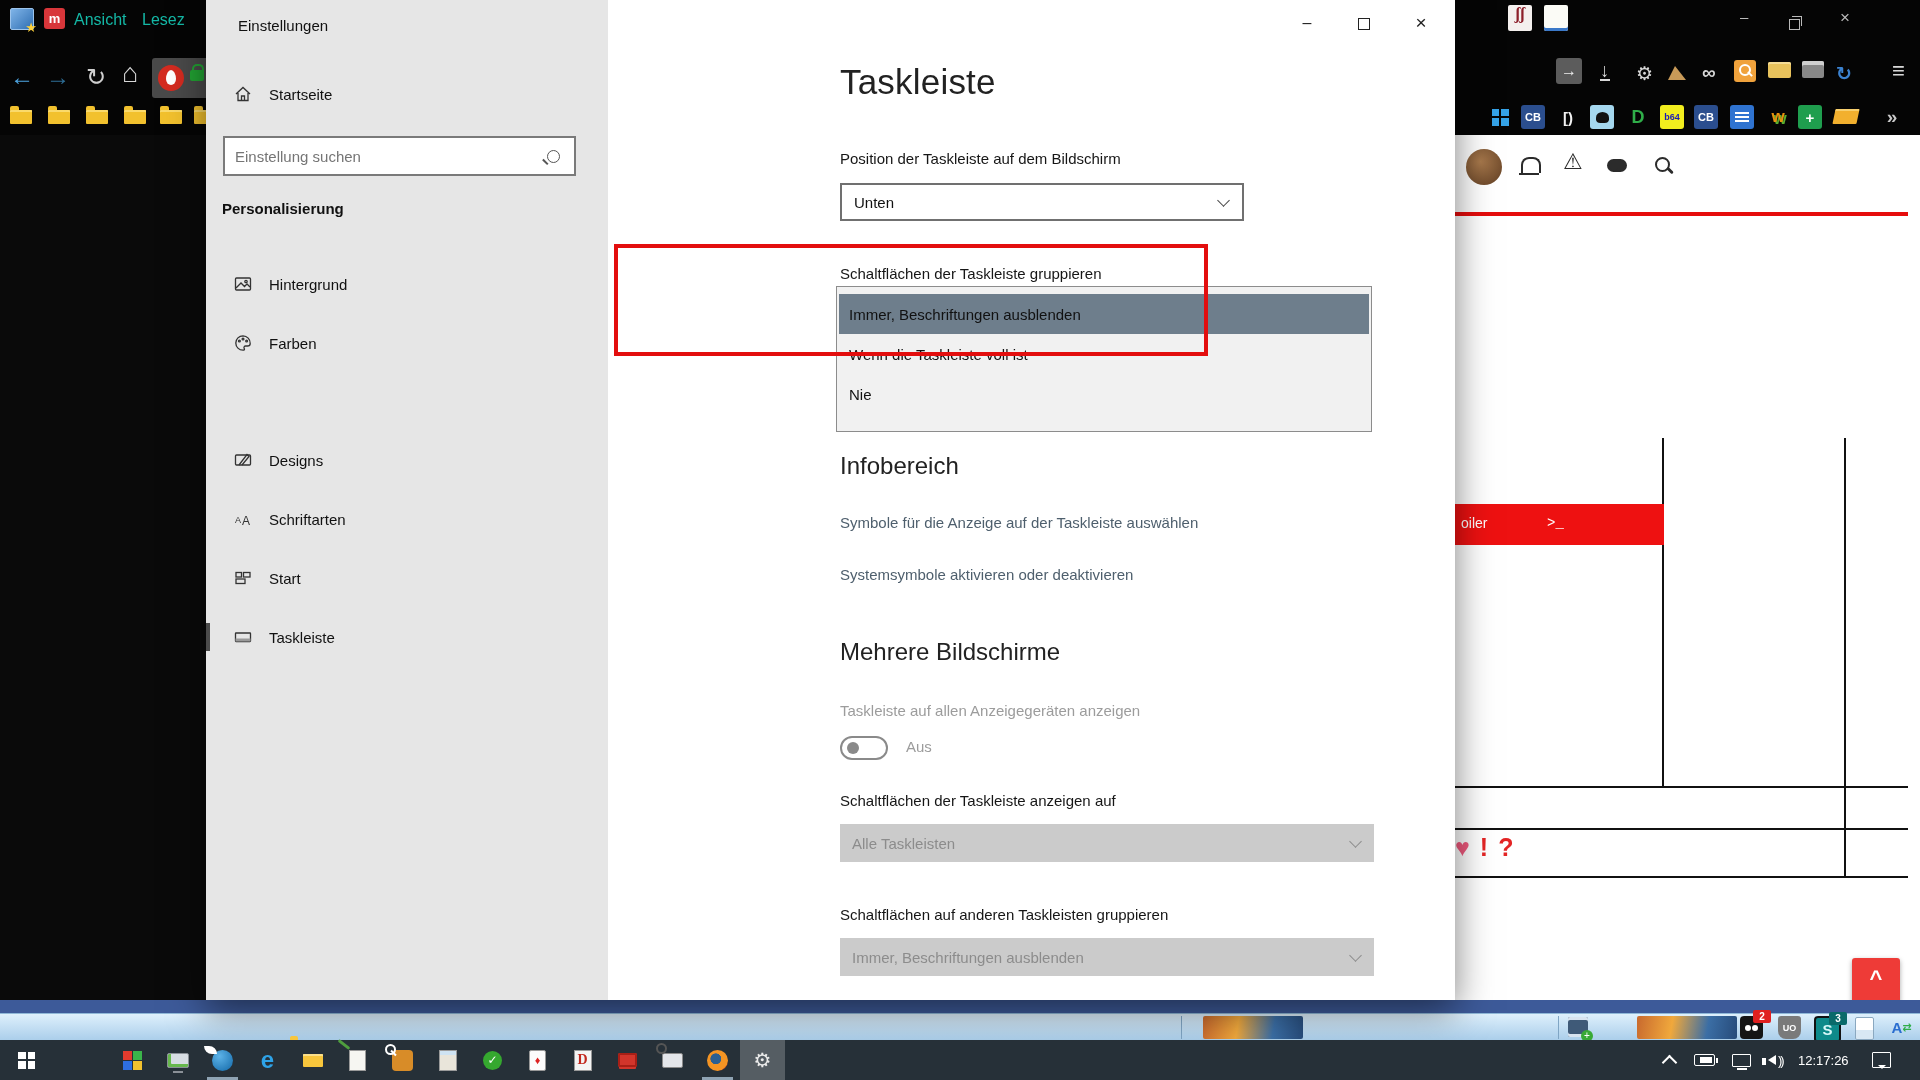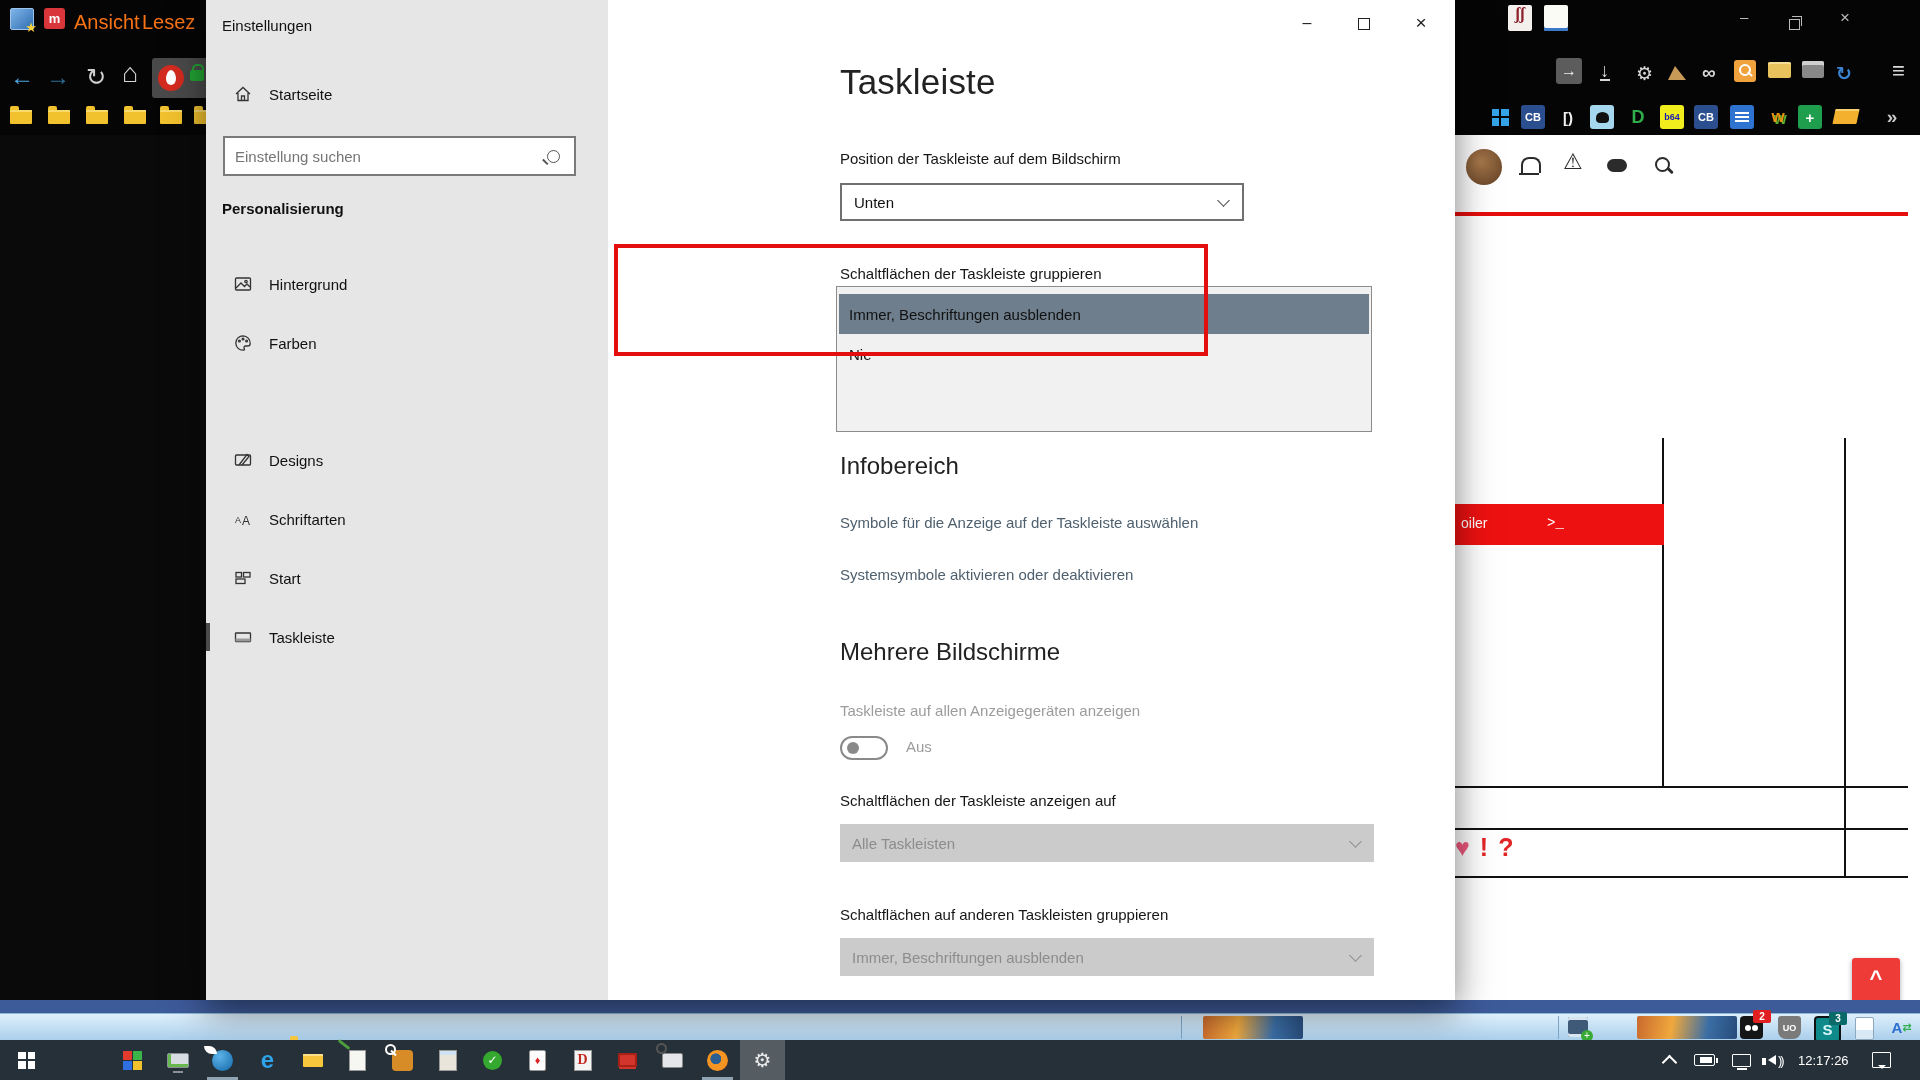--- a/index.html
+++ b/index.html
@@ -2,21 +2,21 @@
 <html><head>
 <meta charset="utf-8">
 <style>
   html,body{margin:0;padding:0;background:#000;}
   .screen{position:relative;width:1920px;height:1080px;overflow:hidden;
     font-family:"Liberation Sans","DejaVu Sans",sans-serif;background:#0a0a0a;}
   .abs{position:absolute;}
 
   
   .chrome{left:0;top:0;width:1920px;height:135px;background:#050505;}
-  .menu-text{color:#f97316;font-size:20px;top:11px;}
+  .menu-text{color:#14b8a6;font-size:16px;top:11px;}
   .mi-star{left:10px;top:8px;width:22px;height:20px;background:linear-gradient(135deg,#7fb4e8,#2f6eb2);border:1px solid #9cc4ec;border-radius:2px;}
   .mi-star:after{content:"★";position:absolute;right:-4px;bottom:-6px;color:#ffd23b;font-size:13px;}
   .mi-red{left:44px;top:8px;width:21px;height:21px;background:#d8363a;border-radius:3px;color:#fff;font-weight:bold;font-size:13px;text-align:center;line-height:21px;}
   .navbtn{font-size:24px;font-weight:bold;top:63px;}
   .idbox{left:152px;top:58px;width:60px;height:40px;background:#4a4a4a;border-radius:3px;}
   .firecirc{left:6px;top:7px;width:26px;height:26px;border-radius:50%;background:#d42b20;}
   .firecirc:after{content:"";position:absolute;left:8px;top:5px;width:10px;height:15px;background:#fff;border-radius:50% 50% 50% 50%/60% 60% 40% 40%;}
   .lock{left:38px;top:12px;width:14px;height:11px;background:#22a433;border-radius:2px;}
   .lock:before{content:"";position:absolute;left:2px;top:-6px;width:8px;height:8px;border:2px solid #22a433;border-bottom:none;border-radius:5px 5px 0 0;}
   .bfolder{width:22px;height:14px;background:#f2c12e;border-radius:1px;box-shadow:inset 0 2px 0 #fada6b;top:110px;}
@@ -108,21 +108,21 @@
   .spk{width:0;height:0;border-right:8px solid #fff;border-top:5px solid transparent;border-bottom:5px solid transparent;}
   .spk:before{content:"";position:absolute;left:-6px;top:-2.5px;width:4px;height:7px;background:#fff;}
   .spkwave{color:#fff;font-size:13px;letter-spacing:-2px;margin-left:2px;}
   .actr{width:17px;height:14px;border:1.5px solid #fff;border-radius:1px;}
   .actr:after{content:"";position:absolute;left:5px;bottom:-6px;border:4px solid transparent;border-top-color:#fff;}
   .timetxt{font-size:13px;}
 
   
   .win{left:206px;top:0;width:1249px;height:1000px;background:#fff;box-shadow:0 10px 35px rgba(0,0,0,.5);}
   .sidebar{left:0;top:0;width:402px;height:1000px;background:#e6e6e6;}
-  .win-title{left:16px;top:17px;font-size:15px;color:#111;}
+  .win-title{left:32px;top:17px;font-size:15px;color:#111;}
   .navrow{left:0;width:402px;height:44px;display:flex;align-items:center;color:#111;font-size:15px;}
   .navrow .ic{width:20px;margin-left:27px;margin-right:16px;display:flex;justify-content:center;}
   .sel-ind:before{content:"";position:absolute;left:0;top:8px;width:4px;height:28px;background:#4b4b4b;}
   .searchbox{left:17px;top:136px;width:349px;height:36px;background:#fff;border:2px solid #7a7a7a;display:flex;align-items:center;}
   .searchbox span.ph{margin-left:10px;font-size:15px;color:#757575;flex:1;}
   .maglite{width:11px;height:11px;border:1.5px solid #555;border-radius:50%;margin-right:14px;position:relative;}
   .maglite:after{content:"";position:absolute;left:-6px;top:10px;width:7px;height:1.5px;background:#555;transform:rotate(45deg);}
   .sect-head{left:16px;top:200px;font-size:15px;font-weight:bold;color:#111;}
   .content{left:402px;top:0;width:847px;height:1000px;background:#fff;}
   .pagetitle{left:232px;top:62px;font-size:35px;font-weight:300;color:#222;letter-spacing:.2px;}
@@ -353,20 +353,21 @@
 
       <div class="abs lbl" style="left:232px;top:150px;">Position der Taskleiste auf dem Bildschirm</div>
       <div class="abs dd" style="left:232px;top:183px;width:400px;">
         <span class="txt">Unten</span>
         <span class="chev"></span>
       </div>
 
       <div class="abs lbl" style="left:232px;top:265px;">Schaltflächen der Taskleiste gruppieren</div>
       <div class="abs listbox" style="left:228px;top:286px;width:534px;height:137px;">
         <div class="opt opt-sel">Immer, Beschriftungen ausblenden</div>
+        <div class="opt">Wenn die Taskleiste voll ist</div>
         <div class="opt">Nie</div>
       </div>
 
       <div class="abs h2" style="left:232px;top:452px;">Infobereich</div>
       <div class="abs slink" style="left:232px;top:514px;">Symbole für die Anzeige auf der Taskleiste auswählen</div>
       <div class="abs slink" style="left:232px;top:566px;">Systemsymbole aktivieren oder deaktivieren</div>
 
       <div class="abs h2" style="left:232px;top:638px;">Mehrere Bildschirme</div>
       <div class="abs dislbl" style="left:232px;top:702px;">Taskleiste auf allen Anzeigegeräten anzeigen</div>
       <div class="abs toggle" style="left:232px;top:736px;">

